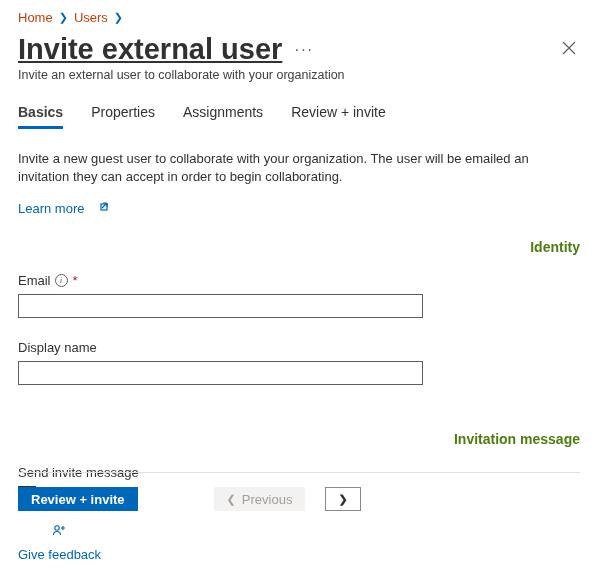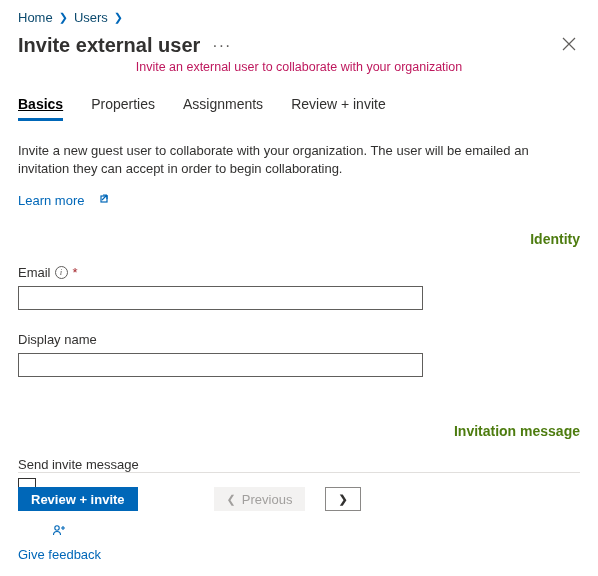--- a/index.html
+++ b/index.html
@@ -14,74 +14,73 @@
     position: relative;
   }
   
   .breadcrumb {
     display: flex;
     align-items: center;
     gap: 6px;
     font-size: 13px;
     margin-bottom: 8px;
   }
-  .breadcrumb a { color: #0c4a6e; text-decoration: none; cursor: pointer; }
+  .breadcrumb a { color: #c2410c; text-decoration: none; cursor: pointer; }
   .breadcrumb .chev { color: #0067b8; font-size: 11px; }
   
   .header-row {
     display: flex;
     align-items: center;
     justify-content: space-between;
     margin-top: 6px;
   }
   .title-wrap { display: flex; align-items: center; gap: 12px; }
   .title {
-    font-size: 20px;
+    font-size: 29px;
     font-weight: 600;
     color: #323130;
+    text-decoration: underline;
   }
   .more-dots {
     font-size: 16px;
     color: #605e5c;
     cursor: pointer;
     letter-spacing: 1px;
   }
   .close-btn {
     font-size: 16px;
     color: #605e5c;
     cursor: pointer;
     padding: 4px;
     line-height: 1;
   }
   .subtitle {
-    color: #be185d;
+    color: #404040;
     font-size: 12.5px;
     margin-top: 2px;
     margin-bottom: 22px;
-    text-align: center;
   }
   
   .tabs {
     display: flex;
     gap: 28px;
     border-bottom: 1px solid transparent;
     margin-bottom: 2px;
   }
   .tab {
     font-size: 14px;
     color: #323130;
     padding: 0 0 6px 0;
     cursor: pointer;
     border-bottom: 3px solid transparent;
   }
   .tab.active {
     font-weight: 600;
     border-bottom-color: #0067b8;
-    color: #000000;
-    text-decoration: underline;
+    color: #404040;
   }
   .tab-underline-spacer { height: 18px; }
   
   .desc-row {
     display: flex;
     gap: 14px;
     align-items: flex-start;
     margin-bottom: 20px;
     flex-direction: column;
   }

